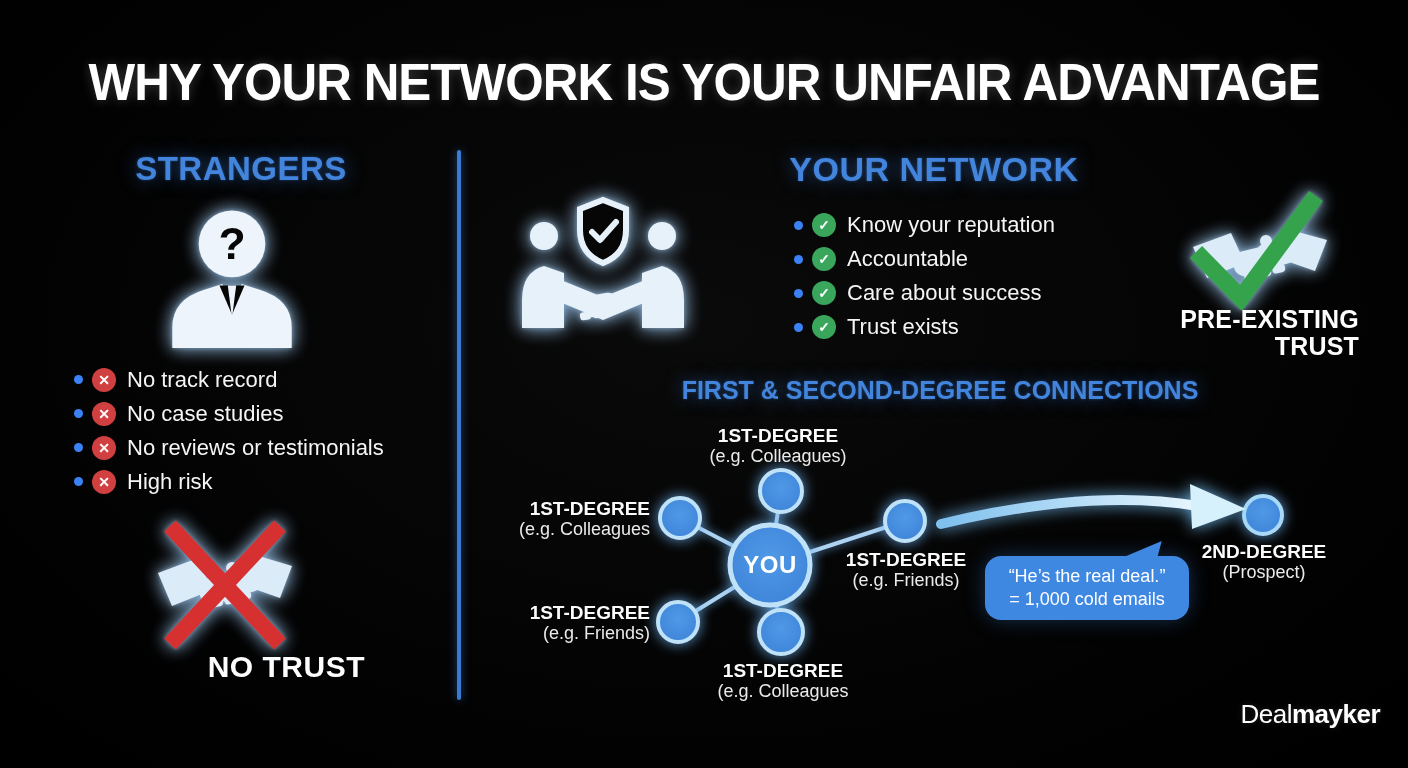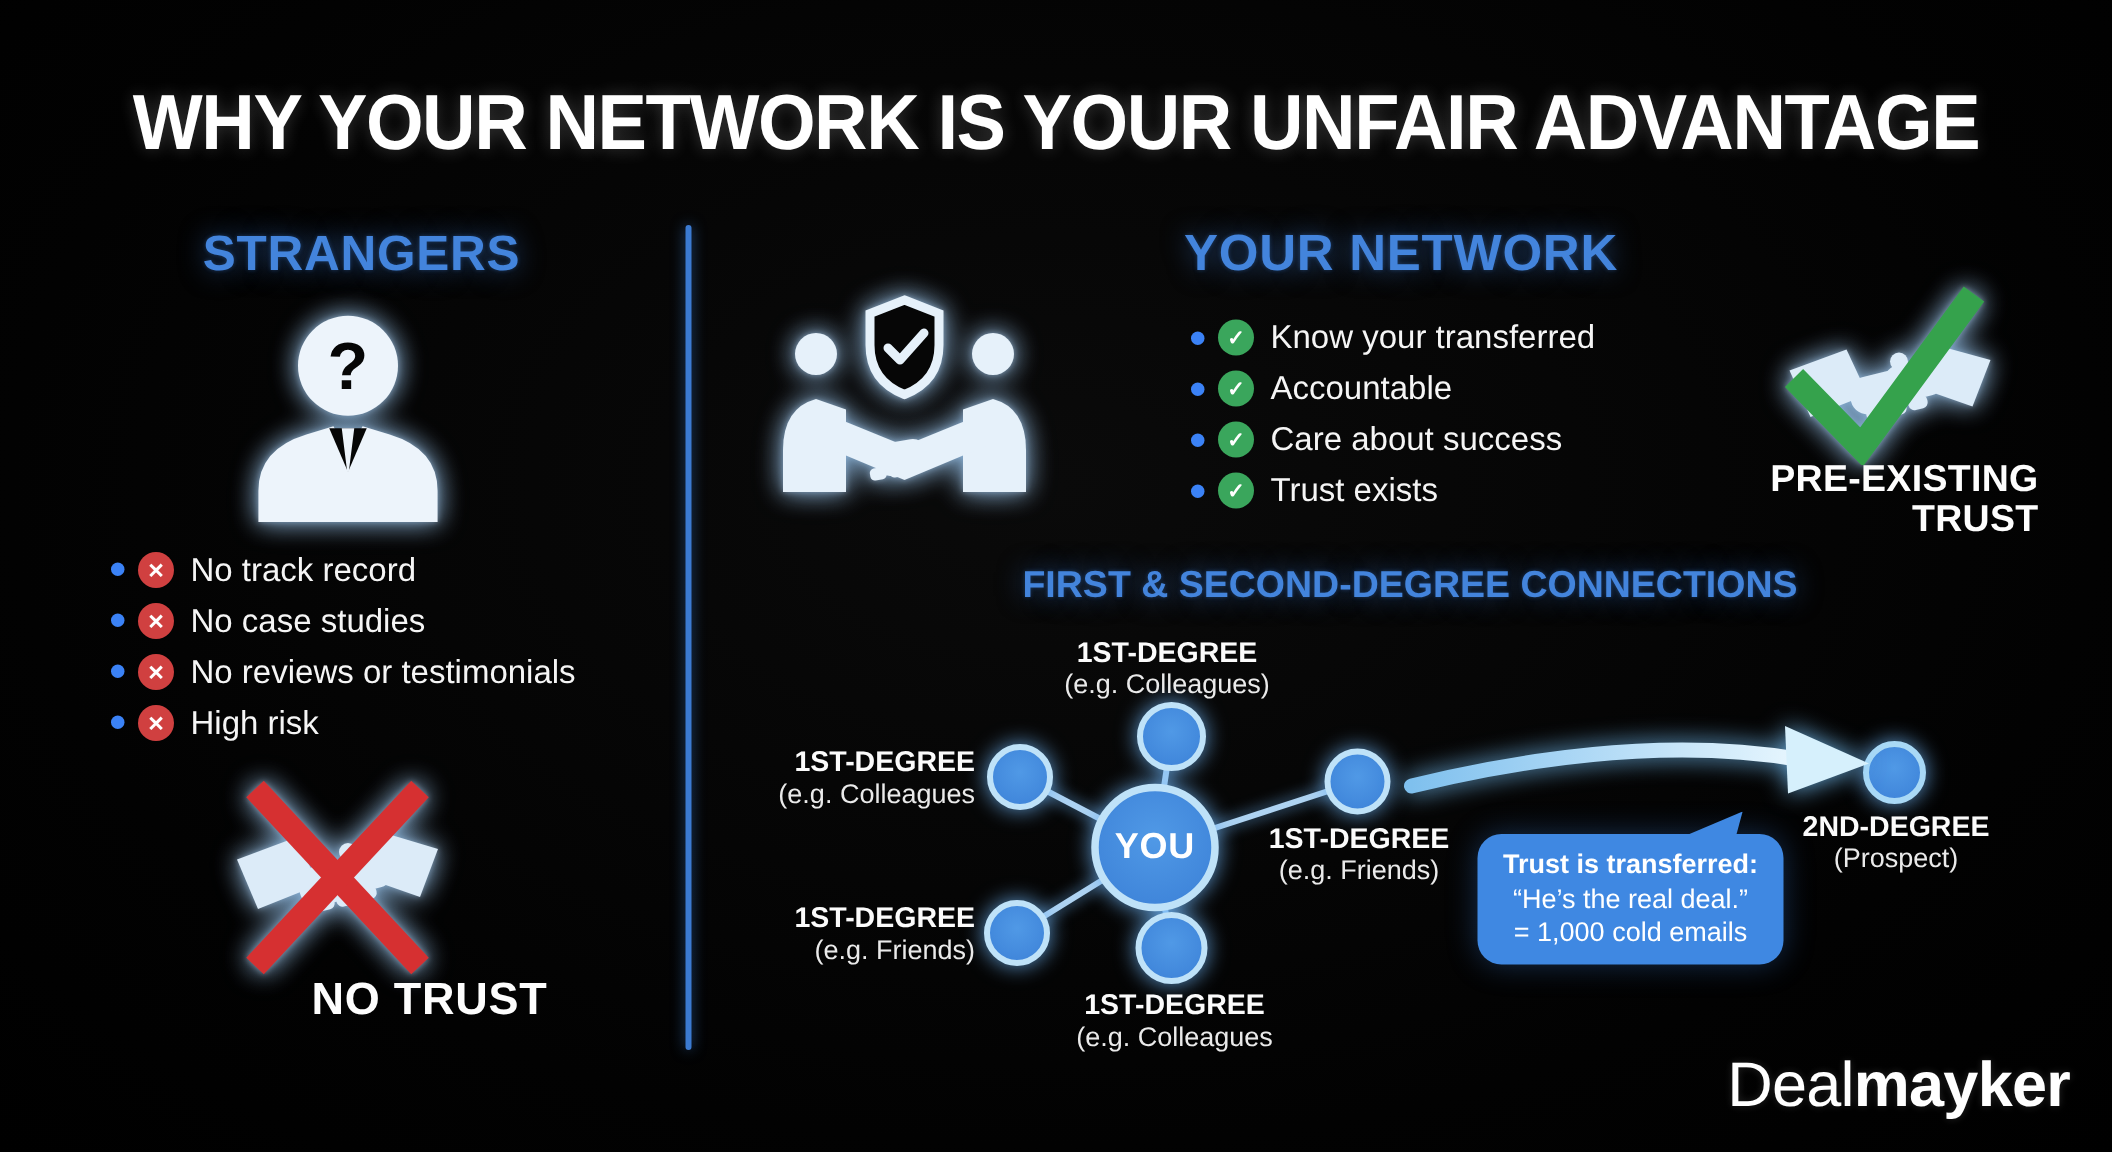--- a/index.html
+++ b/index.html
@@ -72,21 +72,21 @@
     text-align:center; box-shadow:0 0 20px rgba(60,130,220,0.35);
   }
   .bubble .tail {
     position:absolute; top:-15px; right:24px; width:54px; height:16px;
     background:#3f88e2; clip-path:polygon(94% 0, 24% 100%, 86% 100%);
   }
   .bubble div { font-size:18px; line-height:22.5px; color:#fff; }
   .bubble .b1 { font-weight:bold; }
 
   .brand {
-    position:absolute; top:699px; right:28px; font-size:42px; color:#fff;
+    position:absolute; top:699px; right:28px; font-size:26px; color:#fff;
     letter-spacing:-0.5px; text-shadow:0 0 6px rgba(255,255,255,0.15);
   }
   .brand .bold { font-weight:bold; }
 </style>
 </head>
 <body>
 
 <div class="canvas">
 
   <div class="title">WHY YOUR NETWORK IS YOUR UNFAIR ADVANTAGE</div>
@@ -179,21 +179,21 @@
   </div>
 
   <div class="blue-heading h-network">YOUR NETWORK</div>
 
   <div class="bullets right" style="left:790px; top:212px;">
     <div class="bullet-row">
       <span class="dot"></span>
       <span class="badge pos">
           <span>✓</span>
         </span>
-      <span class="bullet-text">Know your transferred</span>
+      <span class="bullet-text">Know your reputation</span>
     </div>
     <div class="bullet-row">
       <span class="dot"></span>
       <span class="badge pos">
           <span>✓</span>
         </span>
       <span class="bullet-text">Accountable</span>
     </div>
     <div class="bullet-row">
       <span class="dot"></span>
@@ -289,21 +289,20 @@
     <div class="t">1ST-DEGREE</div>
     <div class="s">(e.g. Colleagues</div>
   </div>
   <div class="nlabel" style="left:1183px; top:542px; width:162px;">
     <div class="t">2ND-DEGREE</div>
     <div class="s">(Prospect)</div>
   </div>
 
   <div class="bubble">
     <div class="tail"></div>
-    <div class="b1">Trust is transferred:</div>
     <div>“He’s the real deal.”</div>
     <div>= 1,000 cold emails</div>
   </div>
 
   <div class="brand">
     <span>Deal</span><span class="bold">mayker</span>
   </div>
 
 </div>
 

